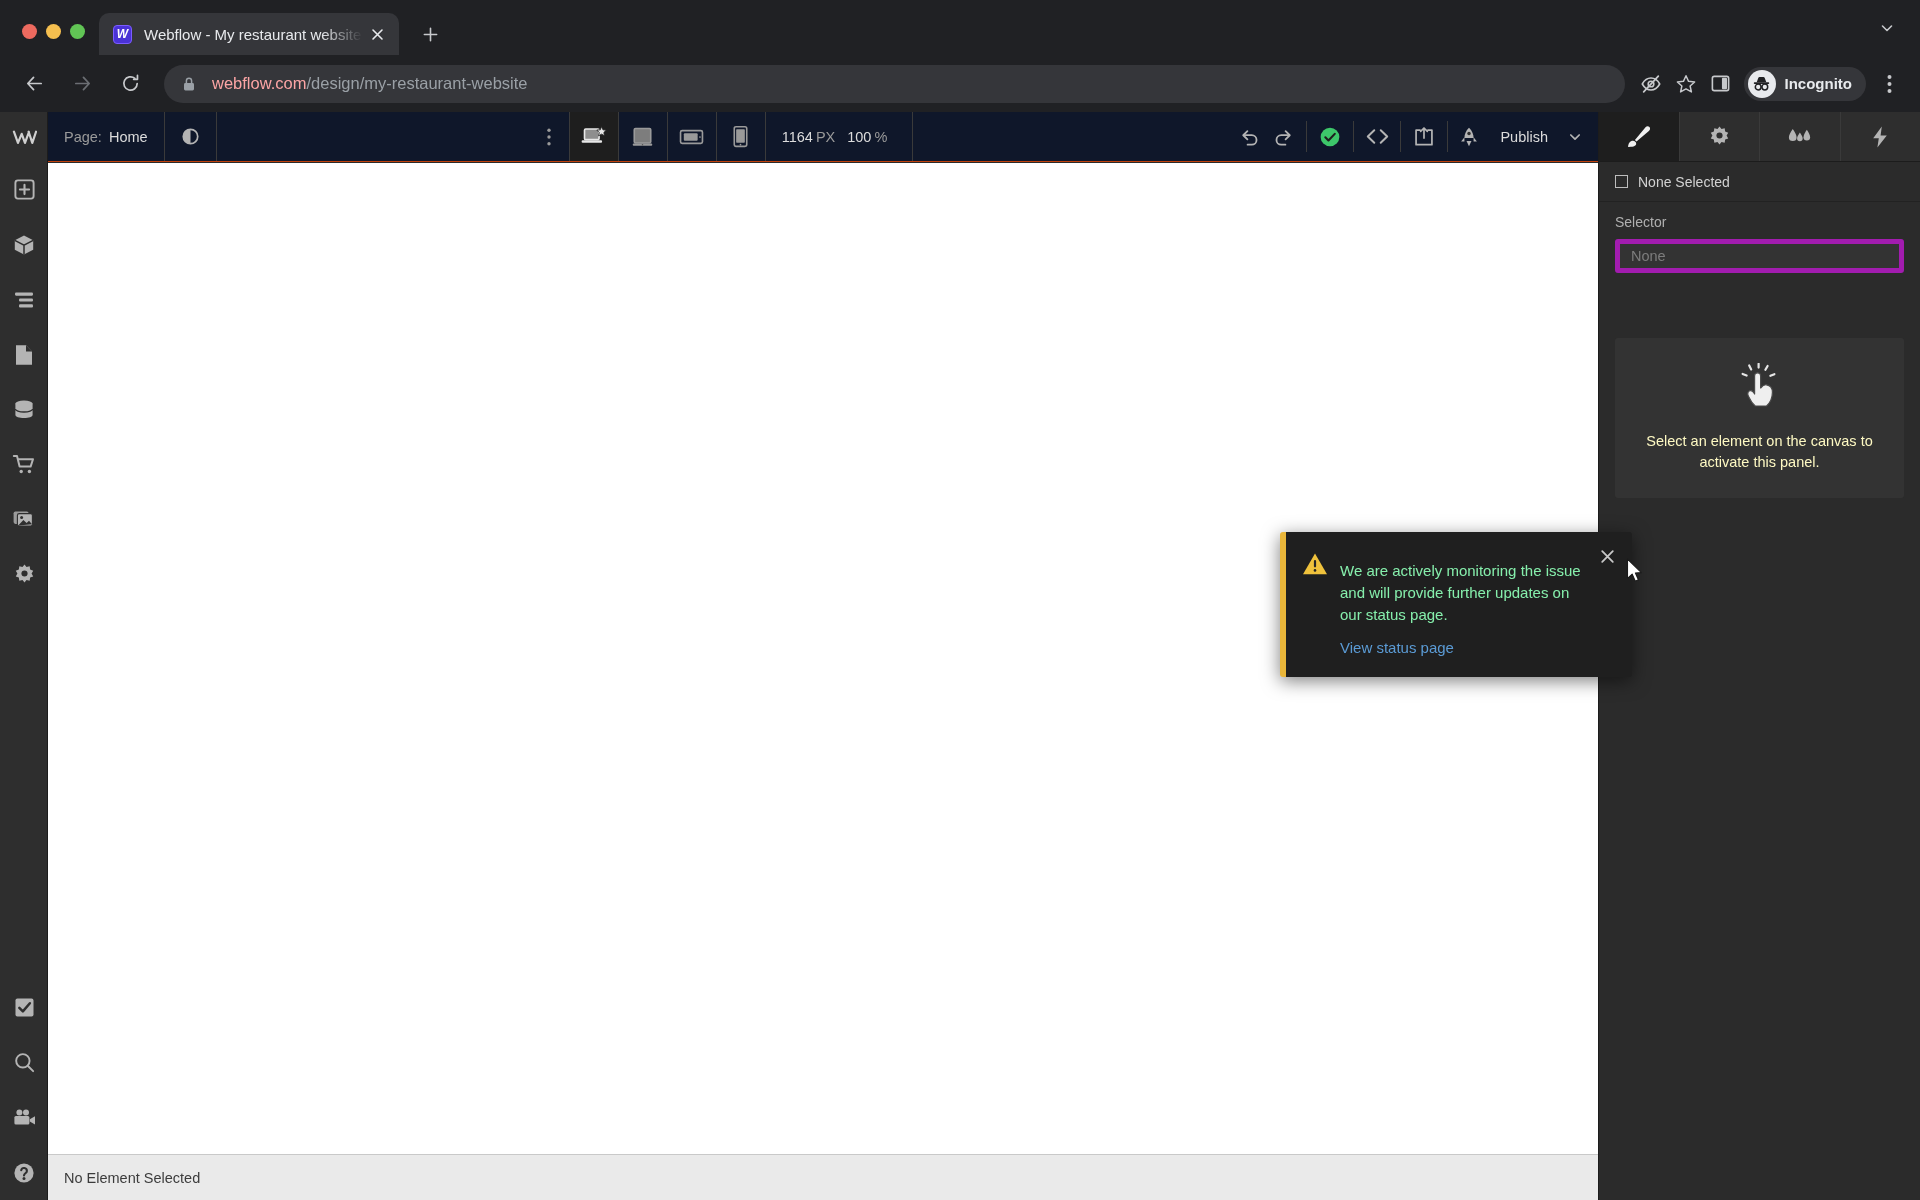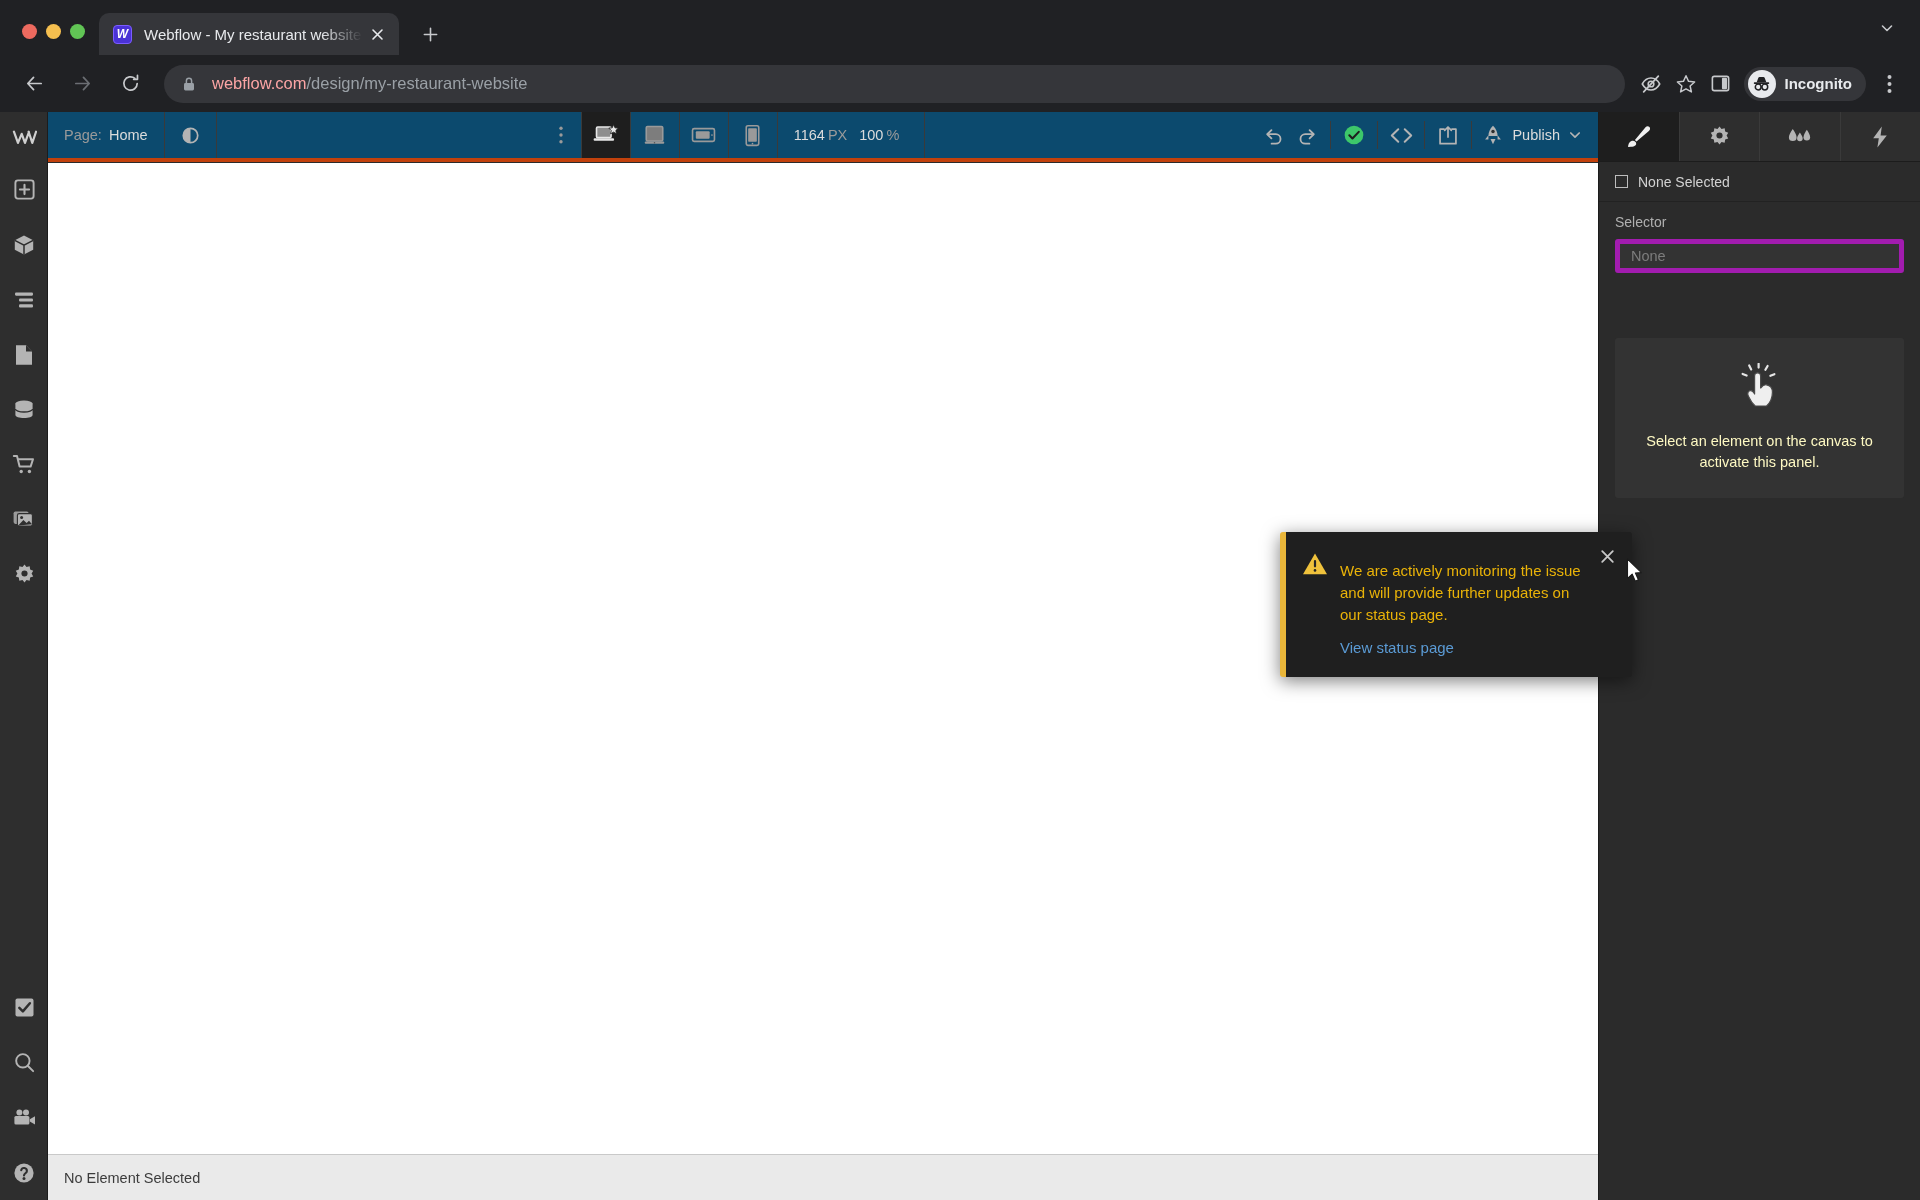--- a/index.html
+++ b/index.html
@@ -155,23 +155,23 @@
     color: #b4b4b4;
   }
   .rail-item.logo { height: 50px; color: #d8d8d8; }
   .rail-spacer { flex: 1 1 auto; }
 
   
   .center { flex: 1 1 auto; display: flex; flex-direction: column; min-width: 0; }
 
   .wf-toolbar {
     height: 50px; flex: 0 0 50px;
-    background: #0c4a6e;
+    background: #0f172a;
     display: flex; align-items: stretch;
-    border-bottom: 4px solid #c2410c;
+    border-bottom: 1px solid #c2410c;
     color: #b4b4b4;
   }
   .wf-page {
     display: flex; align-items: center;
     padding: 0 16px;
     font-size: 14.5px;
     border-right: 1px solid #3a3a3a;
   }
   .wf-page .lbl { color: #9a9a9a; margin-right: 7px; }
   .wf-page .val { color: #dcdcdc; }
@@ -201,21 +201,21 @@
   .wf-zoom .num { color: #dcdcdc; }
   .wf-zoom .unit { color: #9a9a9a; margin-right: 9px; }
   .wf-grow2 { flex: 1 1 auto; }
   .tb-btn {
     width: 34px;
     display: flex; align-items: center; justify-content: center;
   }
   .tb-sep { width: 1px; background: #3a3a3a; margin: 9px 0; }
   .tb-grp { display: flex; align-items: center; padding: 0 6px; }
   .wf-publish {
-    display: flex; align-items: center; gap: 8px;
+    display: flex; align-items: center; gap: 20px;
     padding: 0 16px 0 10px;
     font-size: 14.5px; color: #dcdcdc;
   }
 
   .canvas-wrap {
     flex: 1 1 auto;
     background: #2b2b2b;
     position: relative;
     display: flex;
   }
@@ -318,21 +318,21 @@
   }
   .toast-warn { flex: 0 0 26px; margin-top: 2px; }
   .toast-body { flex: 1 1 auto; padding-left: 12px; padding-right: 6px; }
   .toast-title {
     color: #f2f2f2;
     font-size: 16.5px;
     font-weight: 700;
     line-height: 1.35;
   }
   .toast-desc {
-    color: #eab308;
+    color: #86efac;
     font-size: 15px;
     line-height: 1.48;
     margin-top: 10px;
   }
   .toast-link {
     display: inline-block;
     color: #5b9bd5;
     font-size: 15px;
     margin-top: 12px;
     text-decoration: none;

